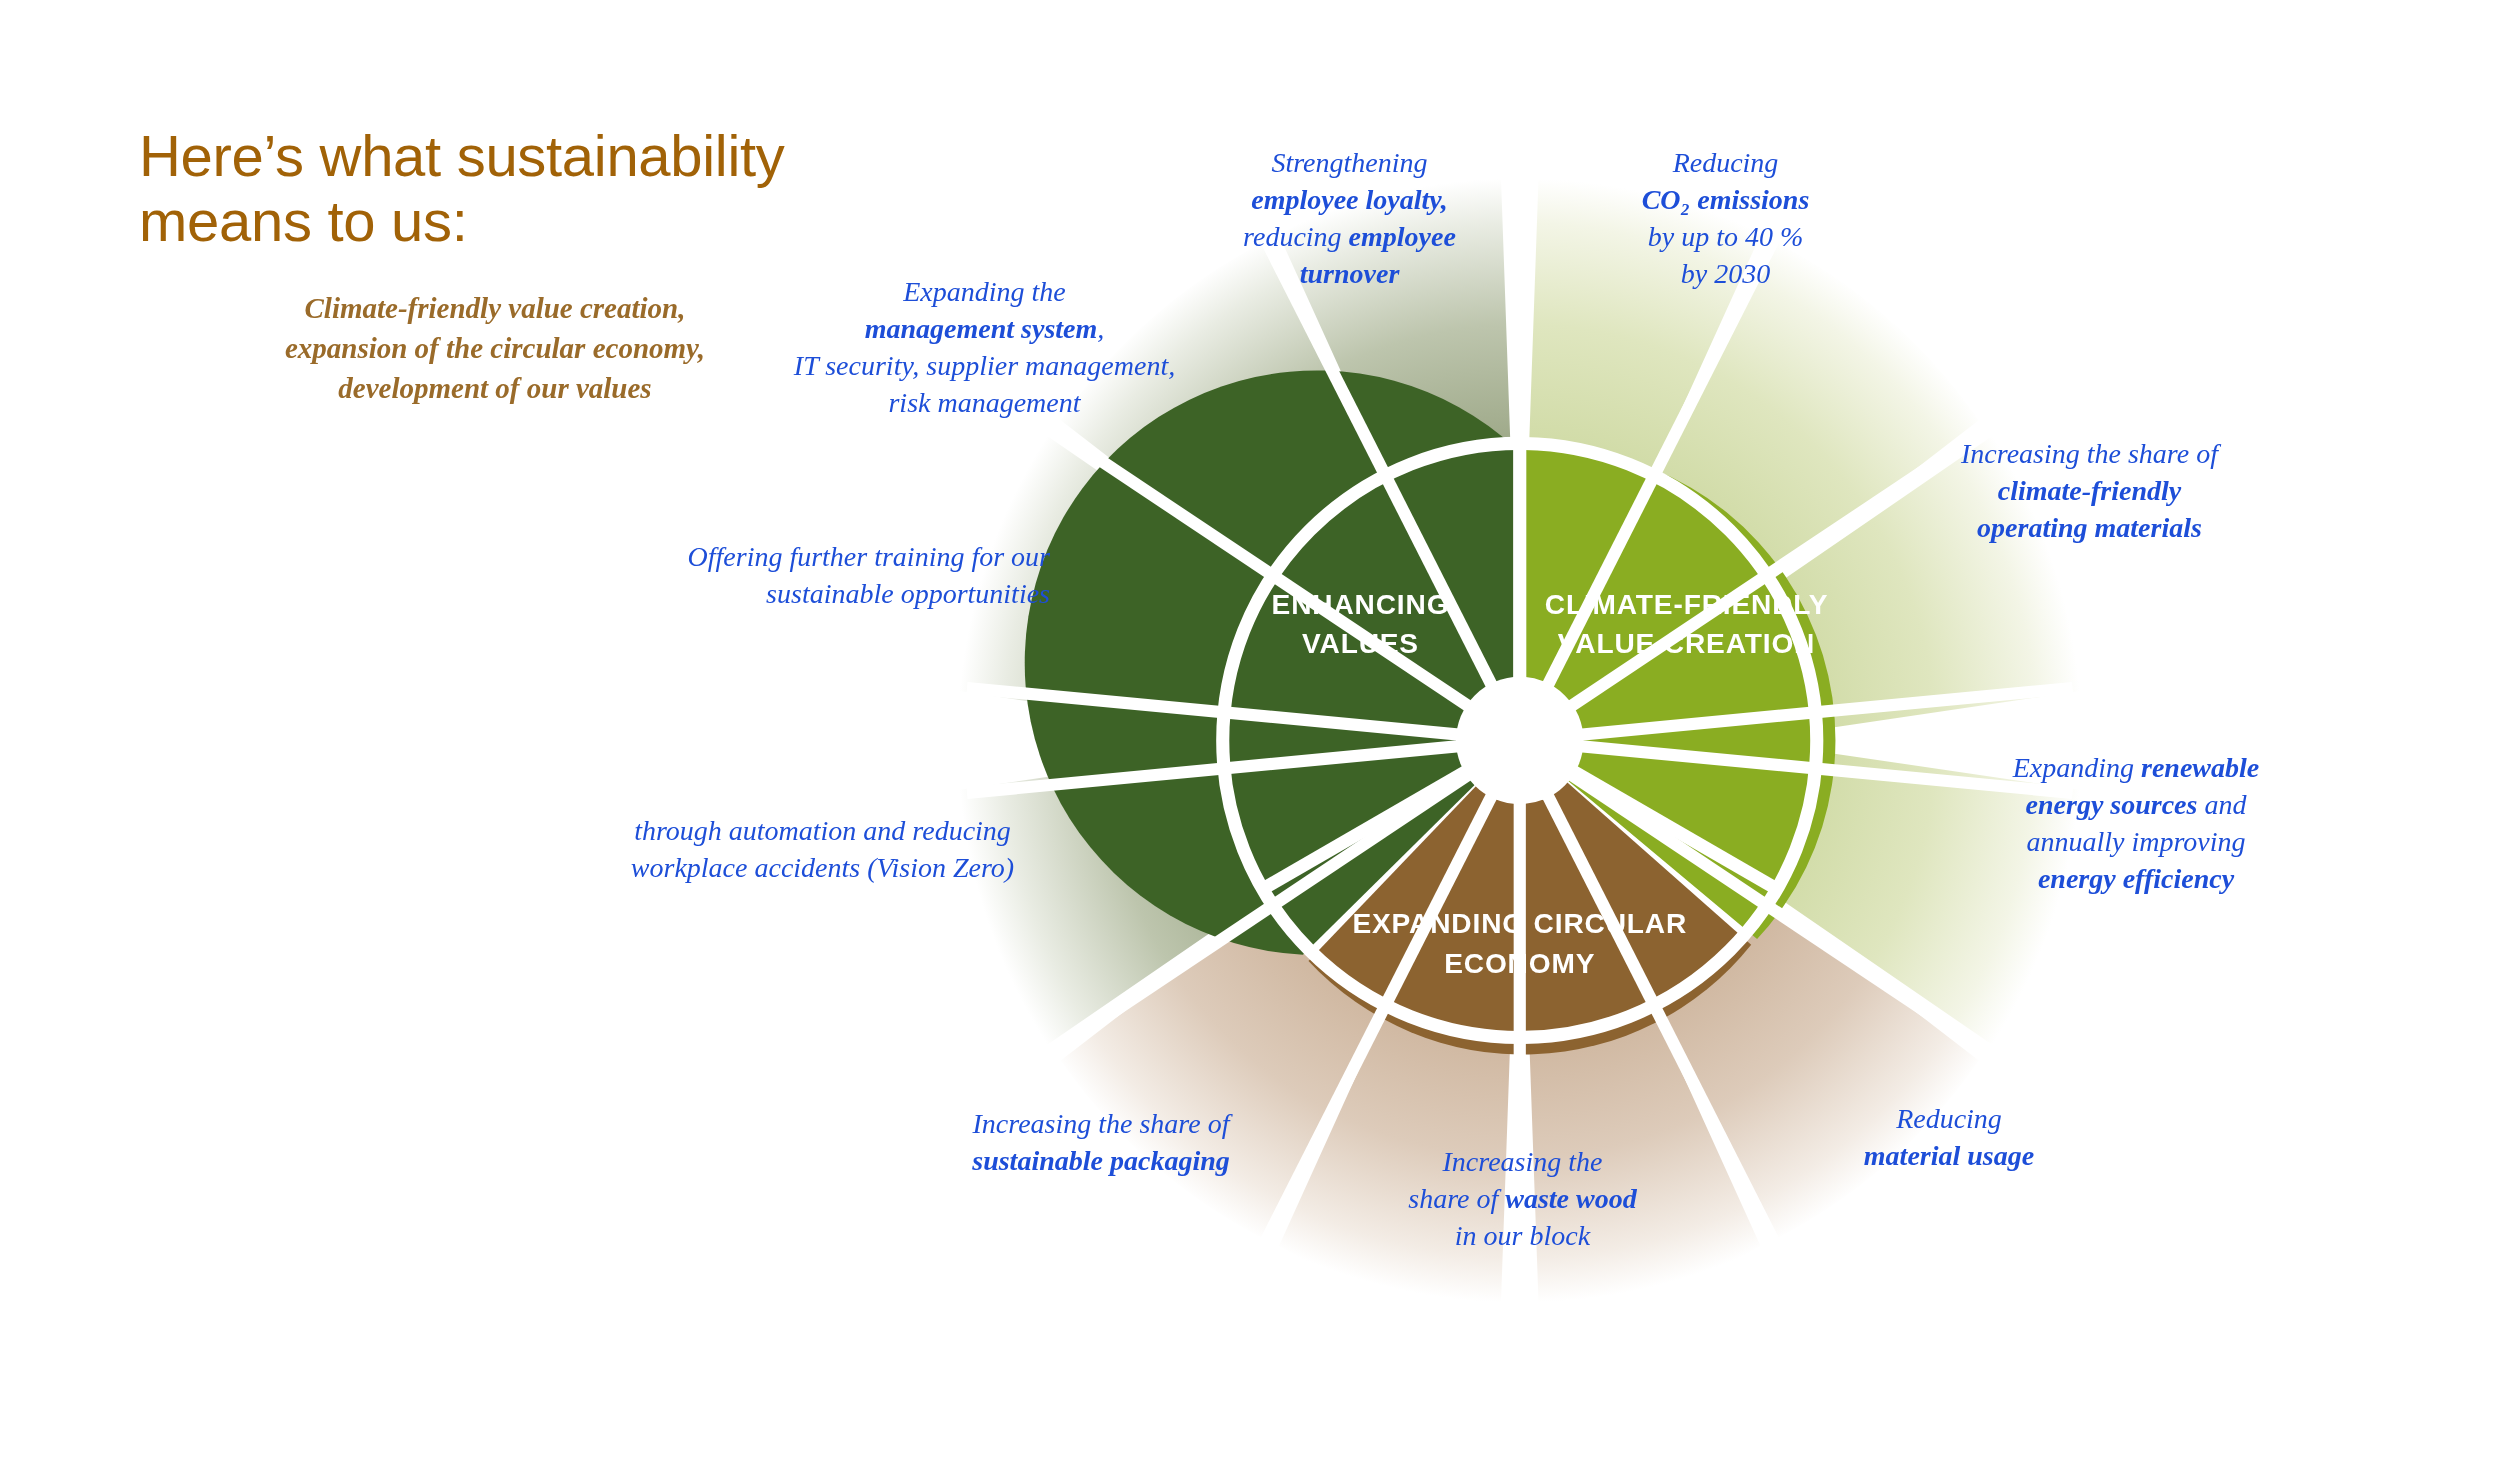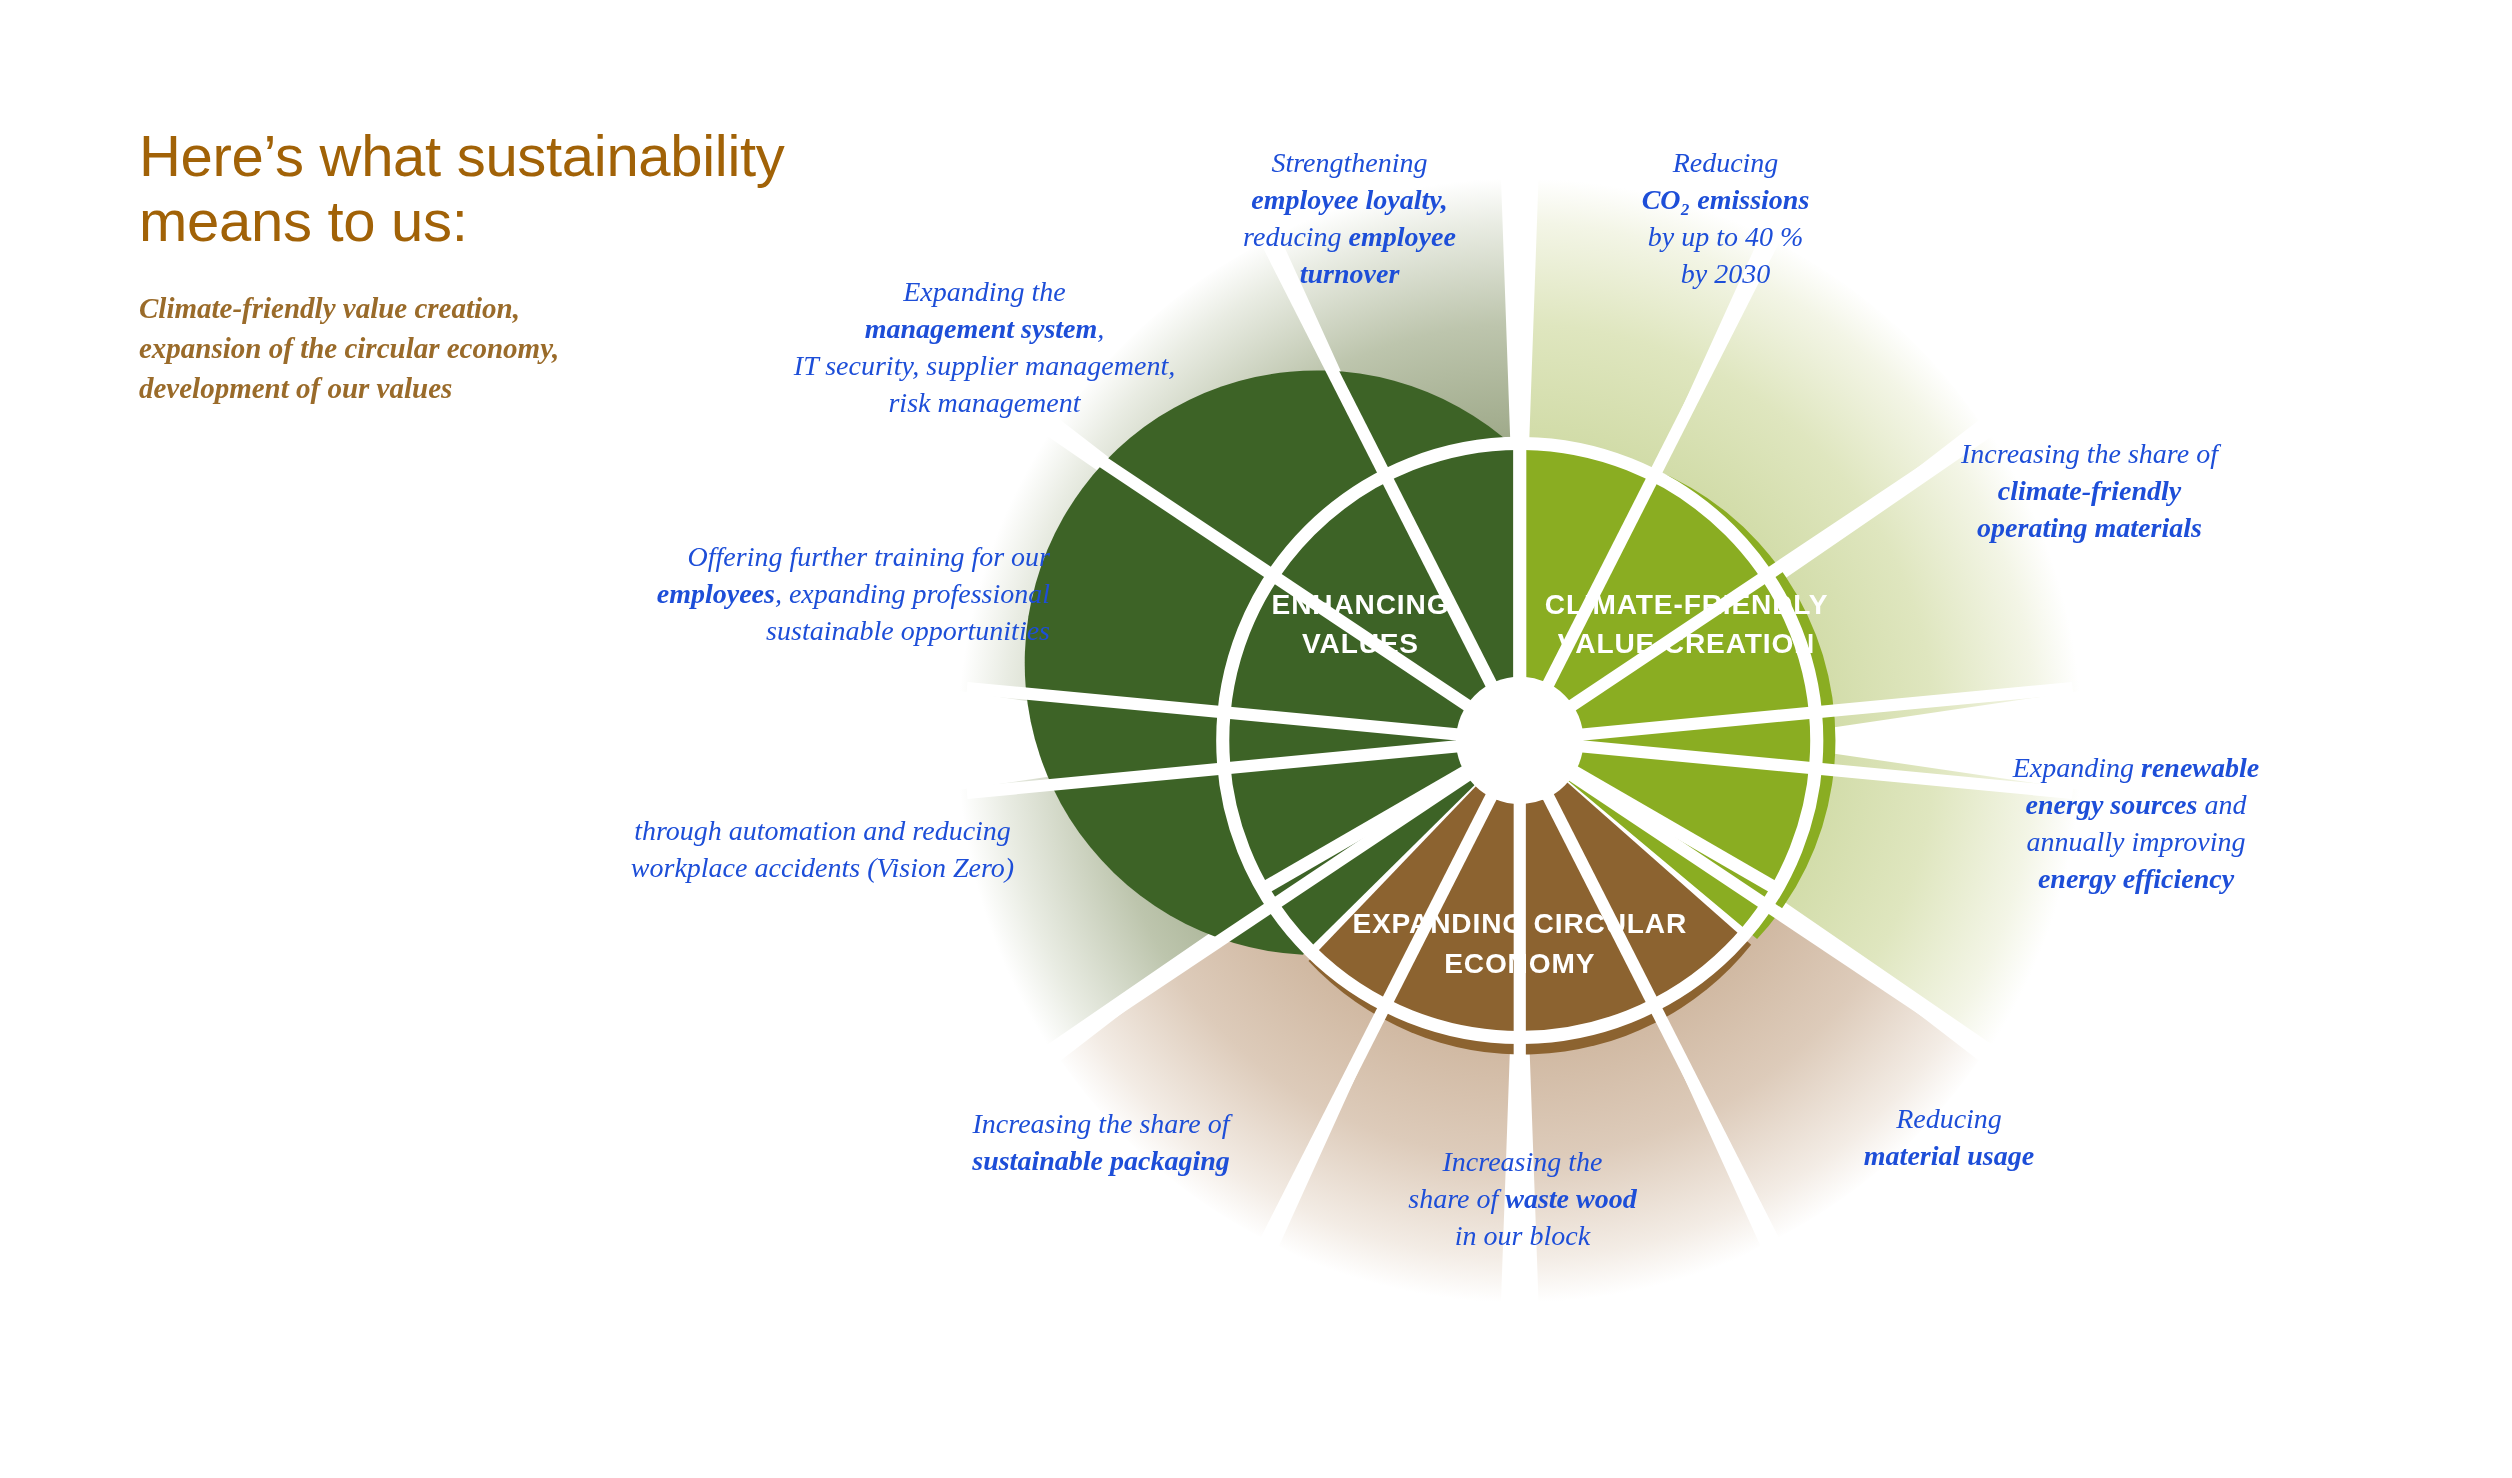--- a/index.html
+++ b/index.html
@@ -41,20 +41,21 @@
   }
   #page-subtitle {
     margin: 34px 0 0 0;
     font-family: "Liberation Serif", "DejaVu Serif", serif;
     font-style: italic;
     font-weight: 700;
     font-size: 29px;
     line-height: 1.38;
     color: #9a6b2a;
     white-space: pre-line;
+    text-align: center;
   }
 
   
   #wheel-svg {
     position: absolute;
     left: 0;
     top: 0;
     width: 2512px;
     height: 1479px;
   }
@@ -207,21 +208,20 @@
     </div>
 
   <div class="petal-label" style="left:1902px; top:436px; width:375px;">
       <div><span>Increasing the share of</span></div>
       <div><b>climate-friendly</b></div>
       <div><b>operating materials</b></div>
     </div>
 
   <div class="petal-label" style="left:581px; top:539px; width:469px;text-align:right;">
       <div><span>Offering further training for our</span></div>
-      <div><b>employees</b><span>, expanding professional</span></div>
       <div><span>sustainable opportunities</span></div>
     </div>
 
   <div class="petal-label" style="left:1958px; top:750px; width:356px;">
       <div><span>Expanding </span><b>renewable</b></div>
       <div><b>energy sources</b><span> and</span></div>
       <div><span>annually improving</span></div>
       <div><b>energy efficiency</b></div>
     </div>
 

